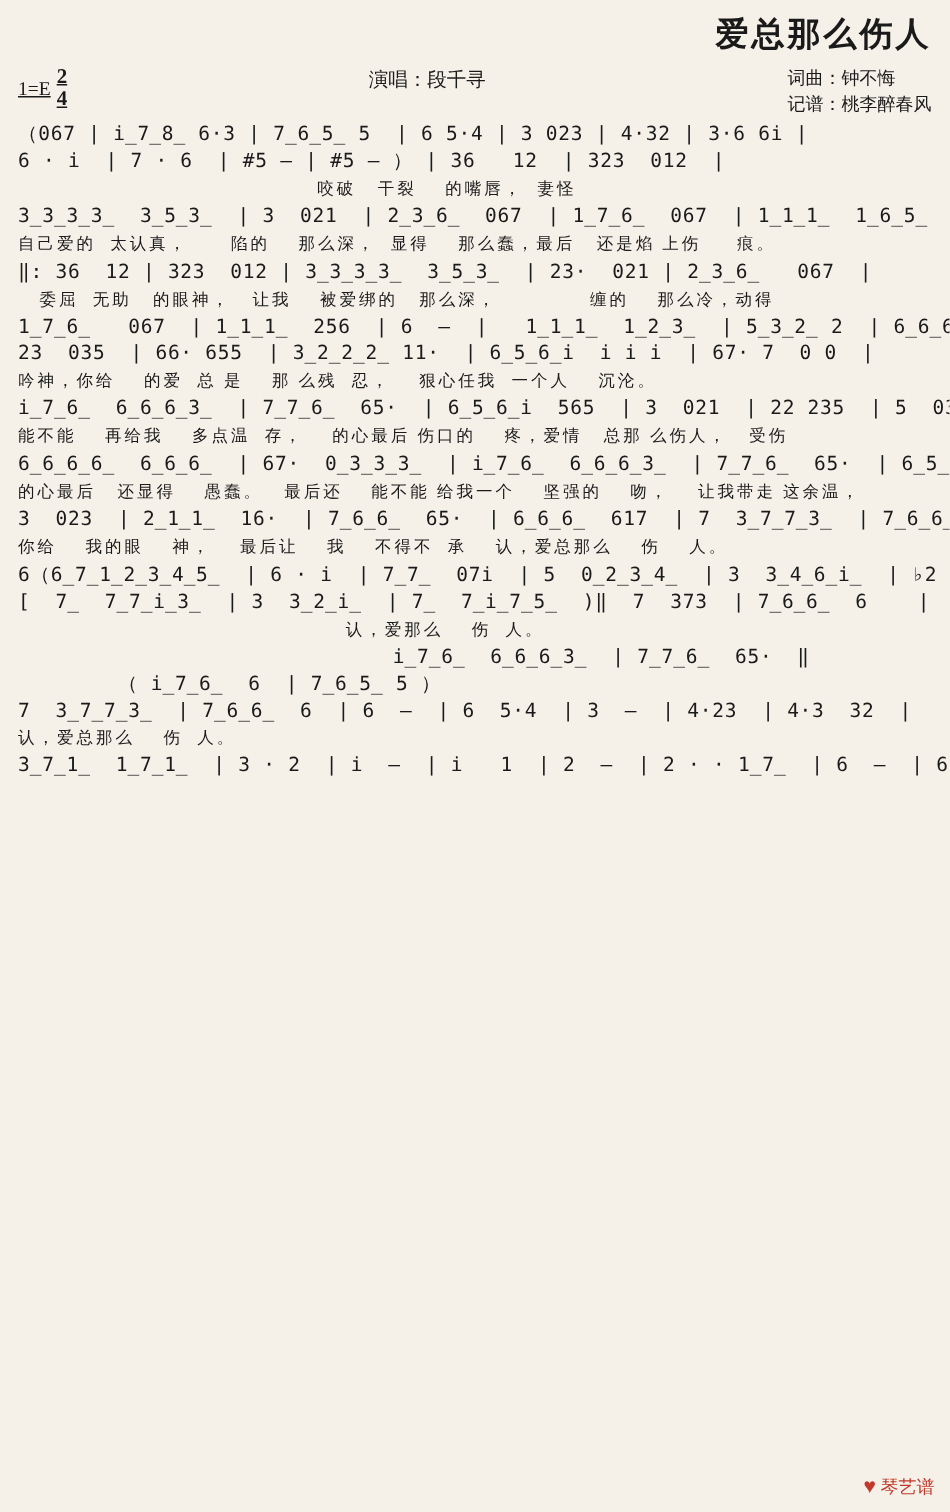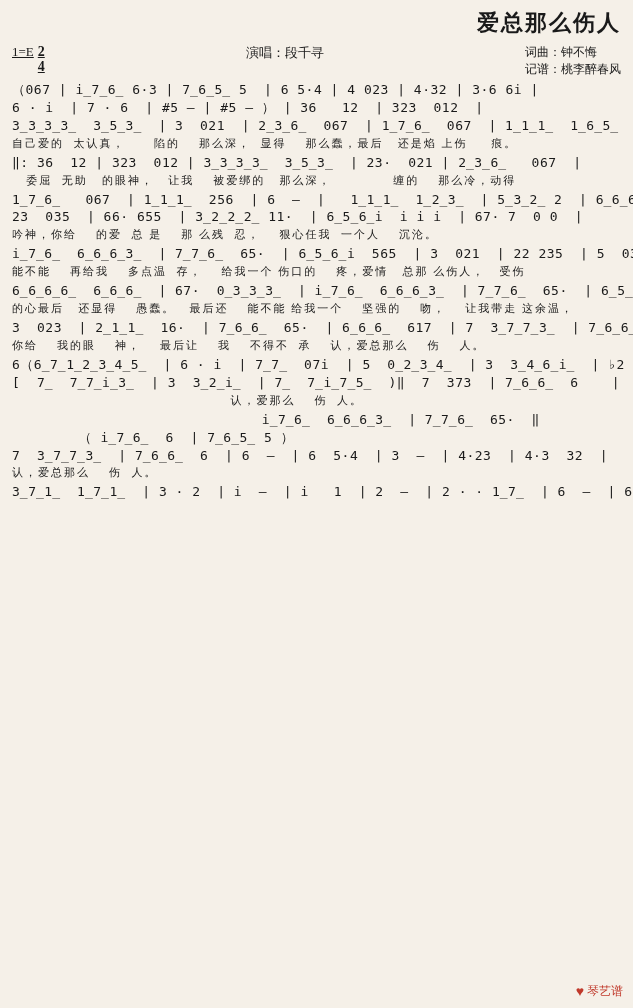--- a/index.html
+++ b/index.html
@@ -22,21 +22,21 @@
     }
     .meta-row {
       display: flex;
       justify-content: space-between;
       align-items: flex-start;
       margin-bottom: 4px;
       font-size: 13px;
     }
     .meta-left {
       display: flex;
-      align-items: flex-start;
+      align-items: center;
       gap: 4px;
       text-decoration: underline;
     }
     .time-sig {
       display: inline-flex;
       flex-direction: column;
       align-items: center;
       line-height: 1.1;
       font-size: 14px;
       font-weight: bold;
@@ -97,31 +97,32 @@
     <div class="meta-center">
       <div>演唱：段千寻</div>
     </div>
     <div class="meta-right">
       <div>词曲：钟不悔</div>
       <div>记谱：桃李醉春风</div>
     </div>
   </div>
 
   <div id="score-content">
-      <div class="score-line">（067 | i̲7̲6̲ 6·3 | 7̲6̲5̲ 5  | 6 5·4 | 4 023 | 4·32 | 3·6 6i |</div>
+      <div class="score-line">（067 | i̲7̲8̲ 6·3 | 7̲6̲5̲ 5  | 6 5·4 | 3 023 | 4·32 | 3·6 6i |</div>
       <div class="score-line">6 · i  | 7 · 6  | #5 — | #5 — ） | 36   12  | 323  012  |</div>
+      <div class="lyric-line">                                          咬破   干裂    的嘴唇，  妻怪</div>
       <div class="score-line">3̲3̲3̲3̲  3̲5̲3̲  | 3  021  | 2̲3̲6̲  067  | 1̲7̲6̲  067  | 1̲1̲1̲  1̲6̲5̲  | 5  —  |</div>
       <div class="lyric-line">自己爱的  太认真，      陷的    那么深，  显得    那么蠢，最后   还是焰 上伤     痕。</div>
       <div class="score-line">‖: 36  12 | 323  012 | 3̲3̲3̲3̲  3̲5̲3̲  | 23·  021 | 2̲3̲6̲   067  |</div>
       <div class="lyric-line">   委屈  无助   的眼神，   让我    被爱绑的   那么深，             缠的    那么冷，动得</div>
       <div class="score-line">1̲7̲6̲   067  | 1̲1̲1̲  256  | 6  —  |   1̲1̲1̲  1̲2̲3̲  | 5̲3̲2̲ 2  | 6̲6̲6̲5̲ 6·5  |</div>
       <div class="score-line">23  035  | 66· 655  | 3̲2̲2̲2̲ 11·  | 6̲5̲6̲i  i i i  | 67· 7  0 0  |</div>
       <div class="lyric-line">吟神，你给    的爱  总 是    那 么残  忍，    狠心任我  一个人    沉沦。</div>
       <div class="score-line">i̲7̲6̲  6̲6̲6̲3̲  | 7̲7̲6̲  65·  | 6̲5̲6̲i  565  | 3  021  | 22 235  | 5  035  |</div>
-      <div class="lyric-line">能不能    再给我    多点温  存，    给我一个 伤口的    疼，爱情   总那 么伤人，   受伤</div>
+      <div class="lyric-line">能不能    再给我    多点温  存，    的心最后 伤口的    疼，爱情   总那 么伤人，   受伤</div>
       <div class="score-line">6̲6̲6̲6̲  6̲6̲6̲  | 67·  0̲3̲3̲3̲  | i̲7̲6̲  6̲6̲6̲3̲  | 7̲7̲6̲  65·  | 6̲5̲6̲i  2̲1̲3̲  |</div>
       <div class="lyric-line">的心最后   还显得    愚蠢。   最后还    能不能 给我一个    坚强的    吻，    让我带走 这余温，</div>
       <div class="score-line">3  023  | 2̲1̲1̲  16·  | 7̲6̲6̲  65·  | 6̲6̲6̲  617  | 7  3̲7̲7̲3̲  | 7̲6̲6̲  6  |</div>
       <div class="lyric-line">你给    我的眼    神，    最后让    我    不得不  承    认，爱总那么    伤    人。</div>
       <div class="score-line">6（6̲7̲1̲2̲3̲4̲5̲  | 6 · i  | 7̲7̲  07i  | 5  0̲2̲3̲4̲  | 3  3̲4̲6̲i̲  | ♭2 · i  |</div>
       <div class="score-line">[  7̲  7̲7̲i̲3̲  | 3  3̲2̲i̲  | 7̲  7̲i̲7̲5̲  )‖  7  373  | 7̲6̲6̲  6    |</div>
       <div class="lyric-line">                                              认，爱那么    伤  人。</div>
       <div class="score-line">                              i̲7̲6̲  6̲6̲6̲3̲  | 7̲7̲6̲  65·  ‖</div>
       <div class="score-line">        （ i̲7̲6̲  6  | 7̲6̲5̲ 5 ）</div>
       <div class="score-line">7  3̲7̲7̲3̲  | 7̲6̲6̲  6  | 6  —  | 6  5·4  | 3  —  | 4·23  | 4·3  32  |</div>

